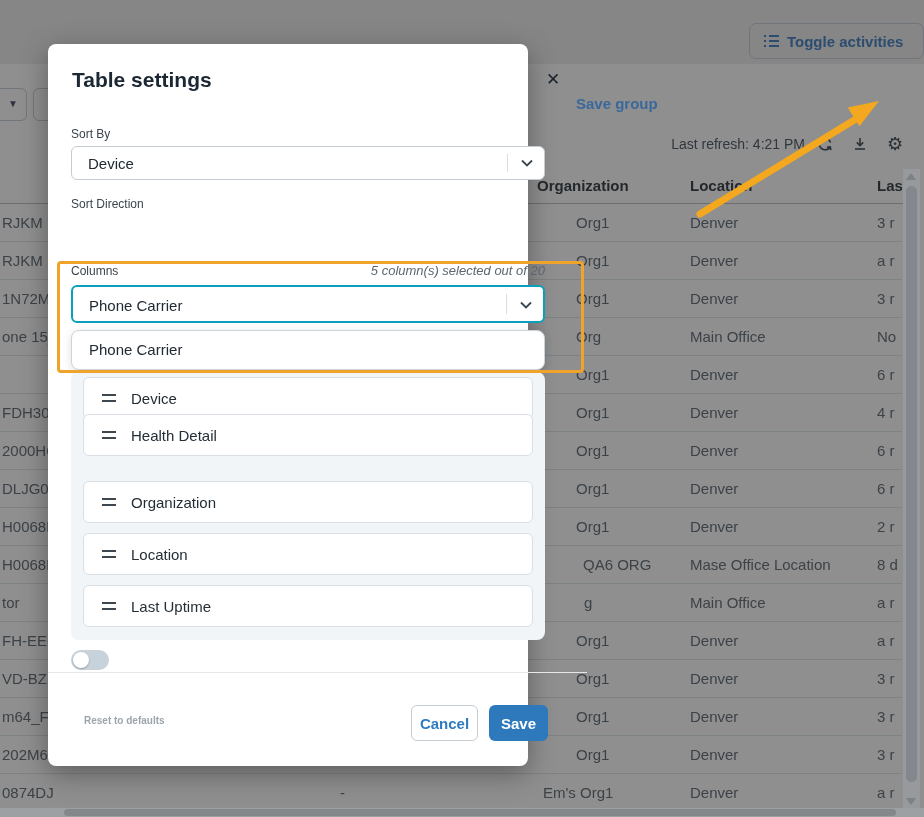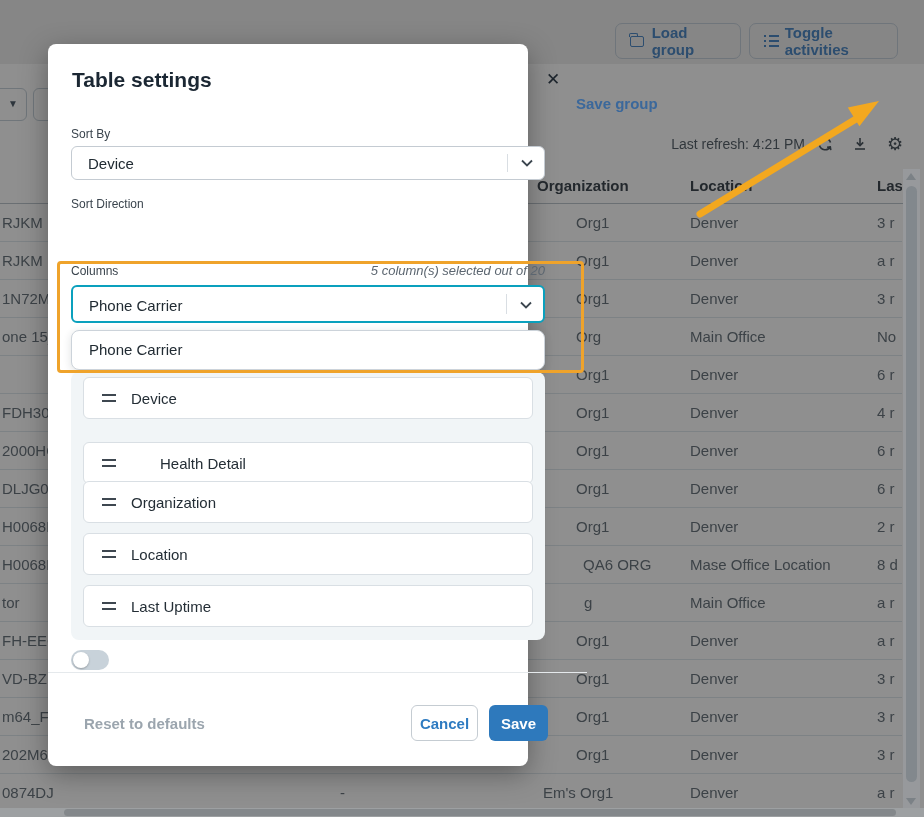--- a/index.html
+++ b/index.html
@@ -11,21 +11,21 @@
   .top-band { position:absolute; left:0; top:0; width:924px; height:64px; background:#868686; }
   .partial-btn { position:absolute; border:1px solid #70767b; border-radius:6px; height:33px; top:88px; }
   .partial-btn.one { left:-34px; width:61px; }
   .partial-btn.two { left:33px; width:48px; }
   .caret-glyph { position:absolute; right:8px; top:9px; font-size:10px; color:#2d353c; }
   .save-group { position:absolute; left:576px; top:95px; font-size:15px; font-weight:bold; color:#3b689b; }
   .top-btn { position:absolute; top:23px; height:36px; border:1px solid #6f757b; border-radius:7px;
              display:flex; align-items:center; gap:8px; padding:0 14px; color:#2c4d6f;
              font-size:15px; font-weight:bold; }
   .btn-load { left:615px; width:126px; }
-  .btn-toggle { left:749px; width:149px; }
+  .btn-toggle { left:749px; width:175px; }
   .folder-ico { width:15px; height:11px; border:1.6px solid #2c4d6f; border-radius:2px; position:relative; }
   .folder-ico:before { content:""; position:absolute; left:-1.6px; top:-4px; width:7px; height:3px;
                        border:1.6px solid #2c4d6f; border-bottom:none; border-radius:2px 2px 0 0; }
   .list-ico { display:inline-block; width:15px; height:12px; position:relative; }
   .list-ico i { position:absolute; left:5px; height:2px; width:10px; background:#2c4d6f; }
   .list-ico i:before { content:""; position:absolute; left:-5px; top:0; width:2px; height:2px; background:#2c4d6f; }
   .list-ico i:nth-child(1){top:0;} .list-ico i:nth-child(2){top:5px;} .list-ico i:nth-child(3){top:10px;}
   .refresh-row { position:absolute; top:133px; left:0; width:924px; height:22px; }
   .last-refresh { position:absolute; right:119px; top:3px; font-size:14px; color:#31373c; }
   .icon-btn { position:absolute; top:0; width:22px; height:22px; display:flex; align-items:center; justify-content:center; color:#2b3136; }
@@ -79,21 +79,21 @@
   .drag-handle { margin-left:18px; width:14px; height:8px; position:relative; }
   .drag-handle i { position:absolute; left:0; width:14px; height:2px; background:#3e4750; }
   .drag-handle i:nth-child(1){top:0;} .drag-handle i:nth-child(2){top:6px;}
   .col-item .lbl { margin-left:15px; font-size:15px; color:#242e36; }
   .toggle-row { position:absolute; left:23px; top:606px; display:flex; align-items:center; gap:12px; }
   .toggle { width:38px; height:20px; background:#c8d2da; border-radius:10px; position:relative; cursor:pointer; }
   .toggle .knob { position:absolute; left:2px; top:2px; width:16px; height:16px; background:#fff; border-radius:50%;
                   box-shadow:0 1px 2px rgba(0,0,0,.25); }
   .toggle-lbl { font-size:15px; color:#222c34; }
   .modal-footer-line { position:absolute; left:0; top:628px; width:539px; height:1px; background:#e5e9ec; }
-  .reset-link { position:absolute; left:36px; top:671px; font-size:15px; font-weight:bold; color:#9ba5ae; cursor:pointer; background:none; border:none; }
+  .reset-link { position:absolute; left:36px; top:671px; font-size:10px; font-weight:bold; color:#9ba5ae; cursor:pointer; background:none; border:none; }
   .btn-cancel { position:absolute; left:363px; top:661px; width:67px; height:36px; background:#fff; border:1px solid #c5ccd2;
                 border-radius:6px; font-size:15px; font-weight:bold; color:#2e7bc1; cursor:pointer; font-family:inherit; }
   .btn-save { position:absolute; left:441px; top:661px; width:59px; height:36px; background:#2e79bc; border:none;
               border-radius:6px; font-size:15px; font-weight:bold; color:#fff; cursor:pointer; font-family:inherit; }
 
   
   .hl-rect { position:absolute; left:57px; top:261px; width:527px; height:112px; border:3px solid #efa32b;
              border-radius:4px; z-index:30; pointer-events:none; }
   .anno-arrow { position:absolute; inset:0; z-index:25; pointer-events:none; }
 </style>
@@ -103,24 +103,20 @@
 <div class="bg">
   <div class="top-band"></div>
 
   <div class="partial-btn one">
     <span class="caret-glyph">▼</span>
   </div>
   <div class="partial-btn two"></div>
 
   <span class="save-group">Save group</span>
 
-  <div class="top-btn btn-load">
-    <span class="folder-ico"></span>
-    <span>Load group</span>
-  </div>
   <div class="top-btn btn-toggle">
     <span class="list-ico">
         <i></i>
         <i></i>
         <i></i>
       </span>
     <span>Toggle activities</span>
   </div>
 
   <div class="refresh-row">
@@ -306,21 +302,21 @@
     </div>
 
   <div class="col-panel">
       <div class="col-item" style="top: 5px;">
         <span class="drag-handle">
           <i></i>
           <i></i>
         </span>
         <span class="lbl">Device</span>
       </div>
-      <div class="col-item" style="top: 70px; gap: 29px;">
+      <div class="col-item" style="top: 42px;">
         <span class="drag-handle">
           <i></i>
           <i></i>
         </span>
         <span class="lbl">Health Detail</span>
       </div>
       <div class="col-item" style="top: 109px;">
         <span class="drag-handle">
           <i></i>
           <i></i>

